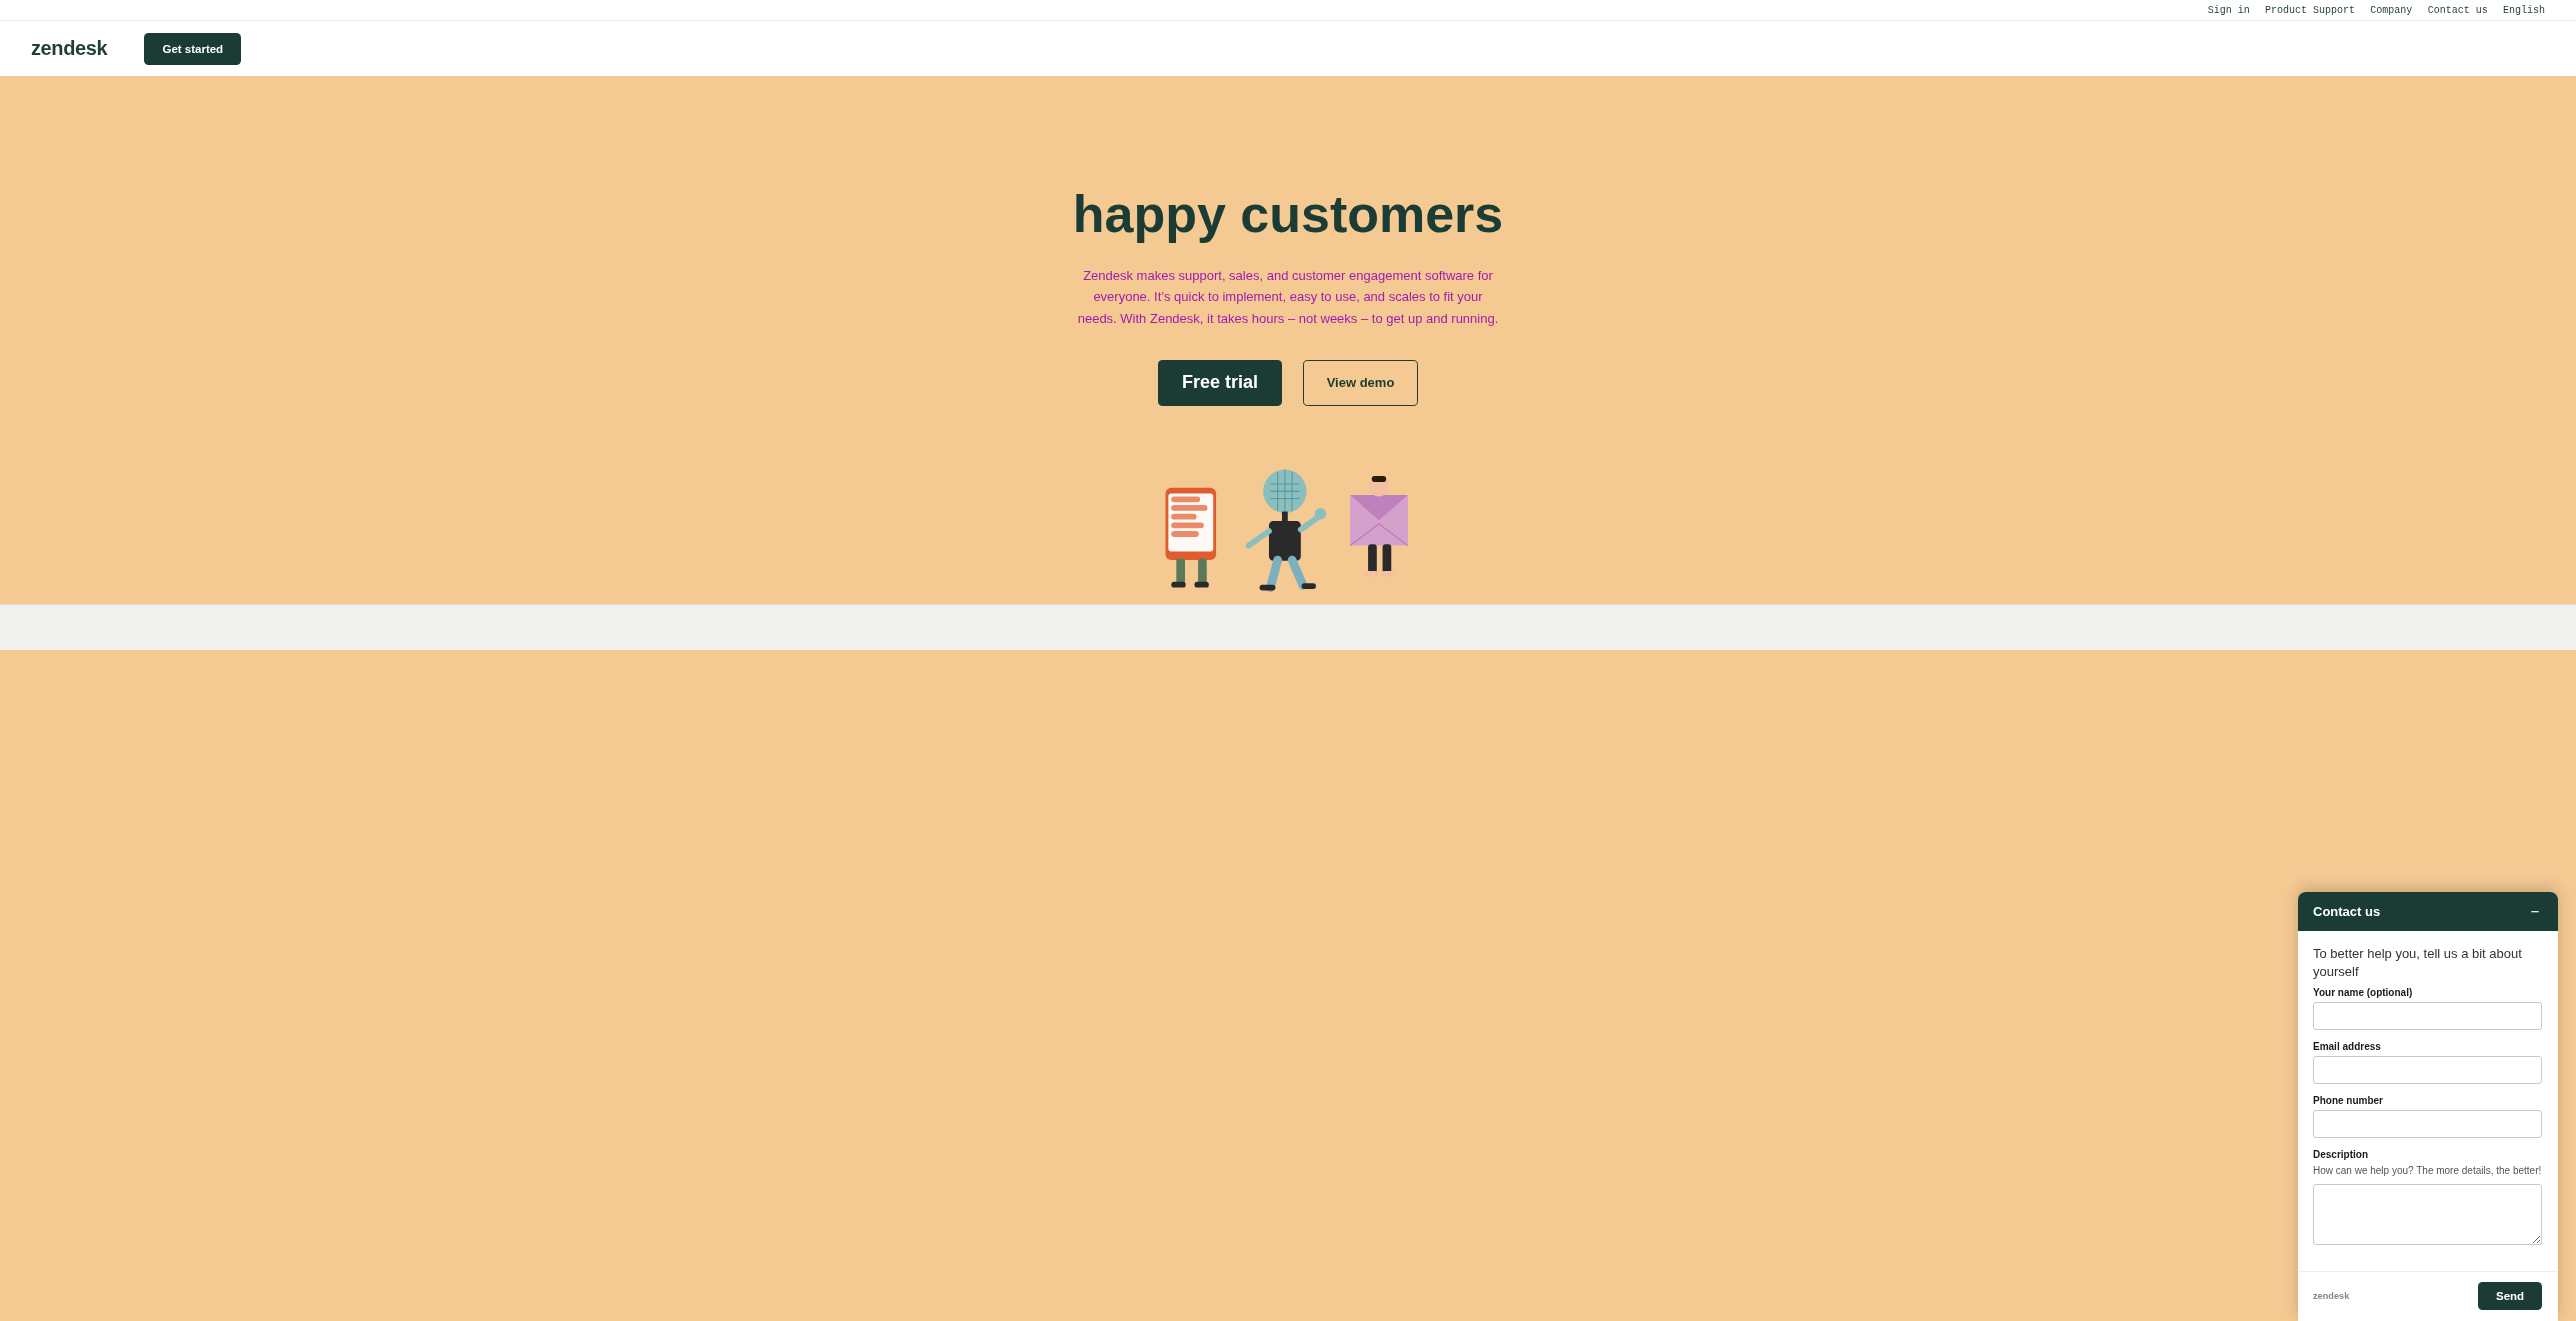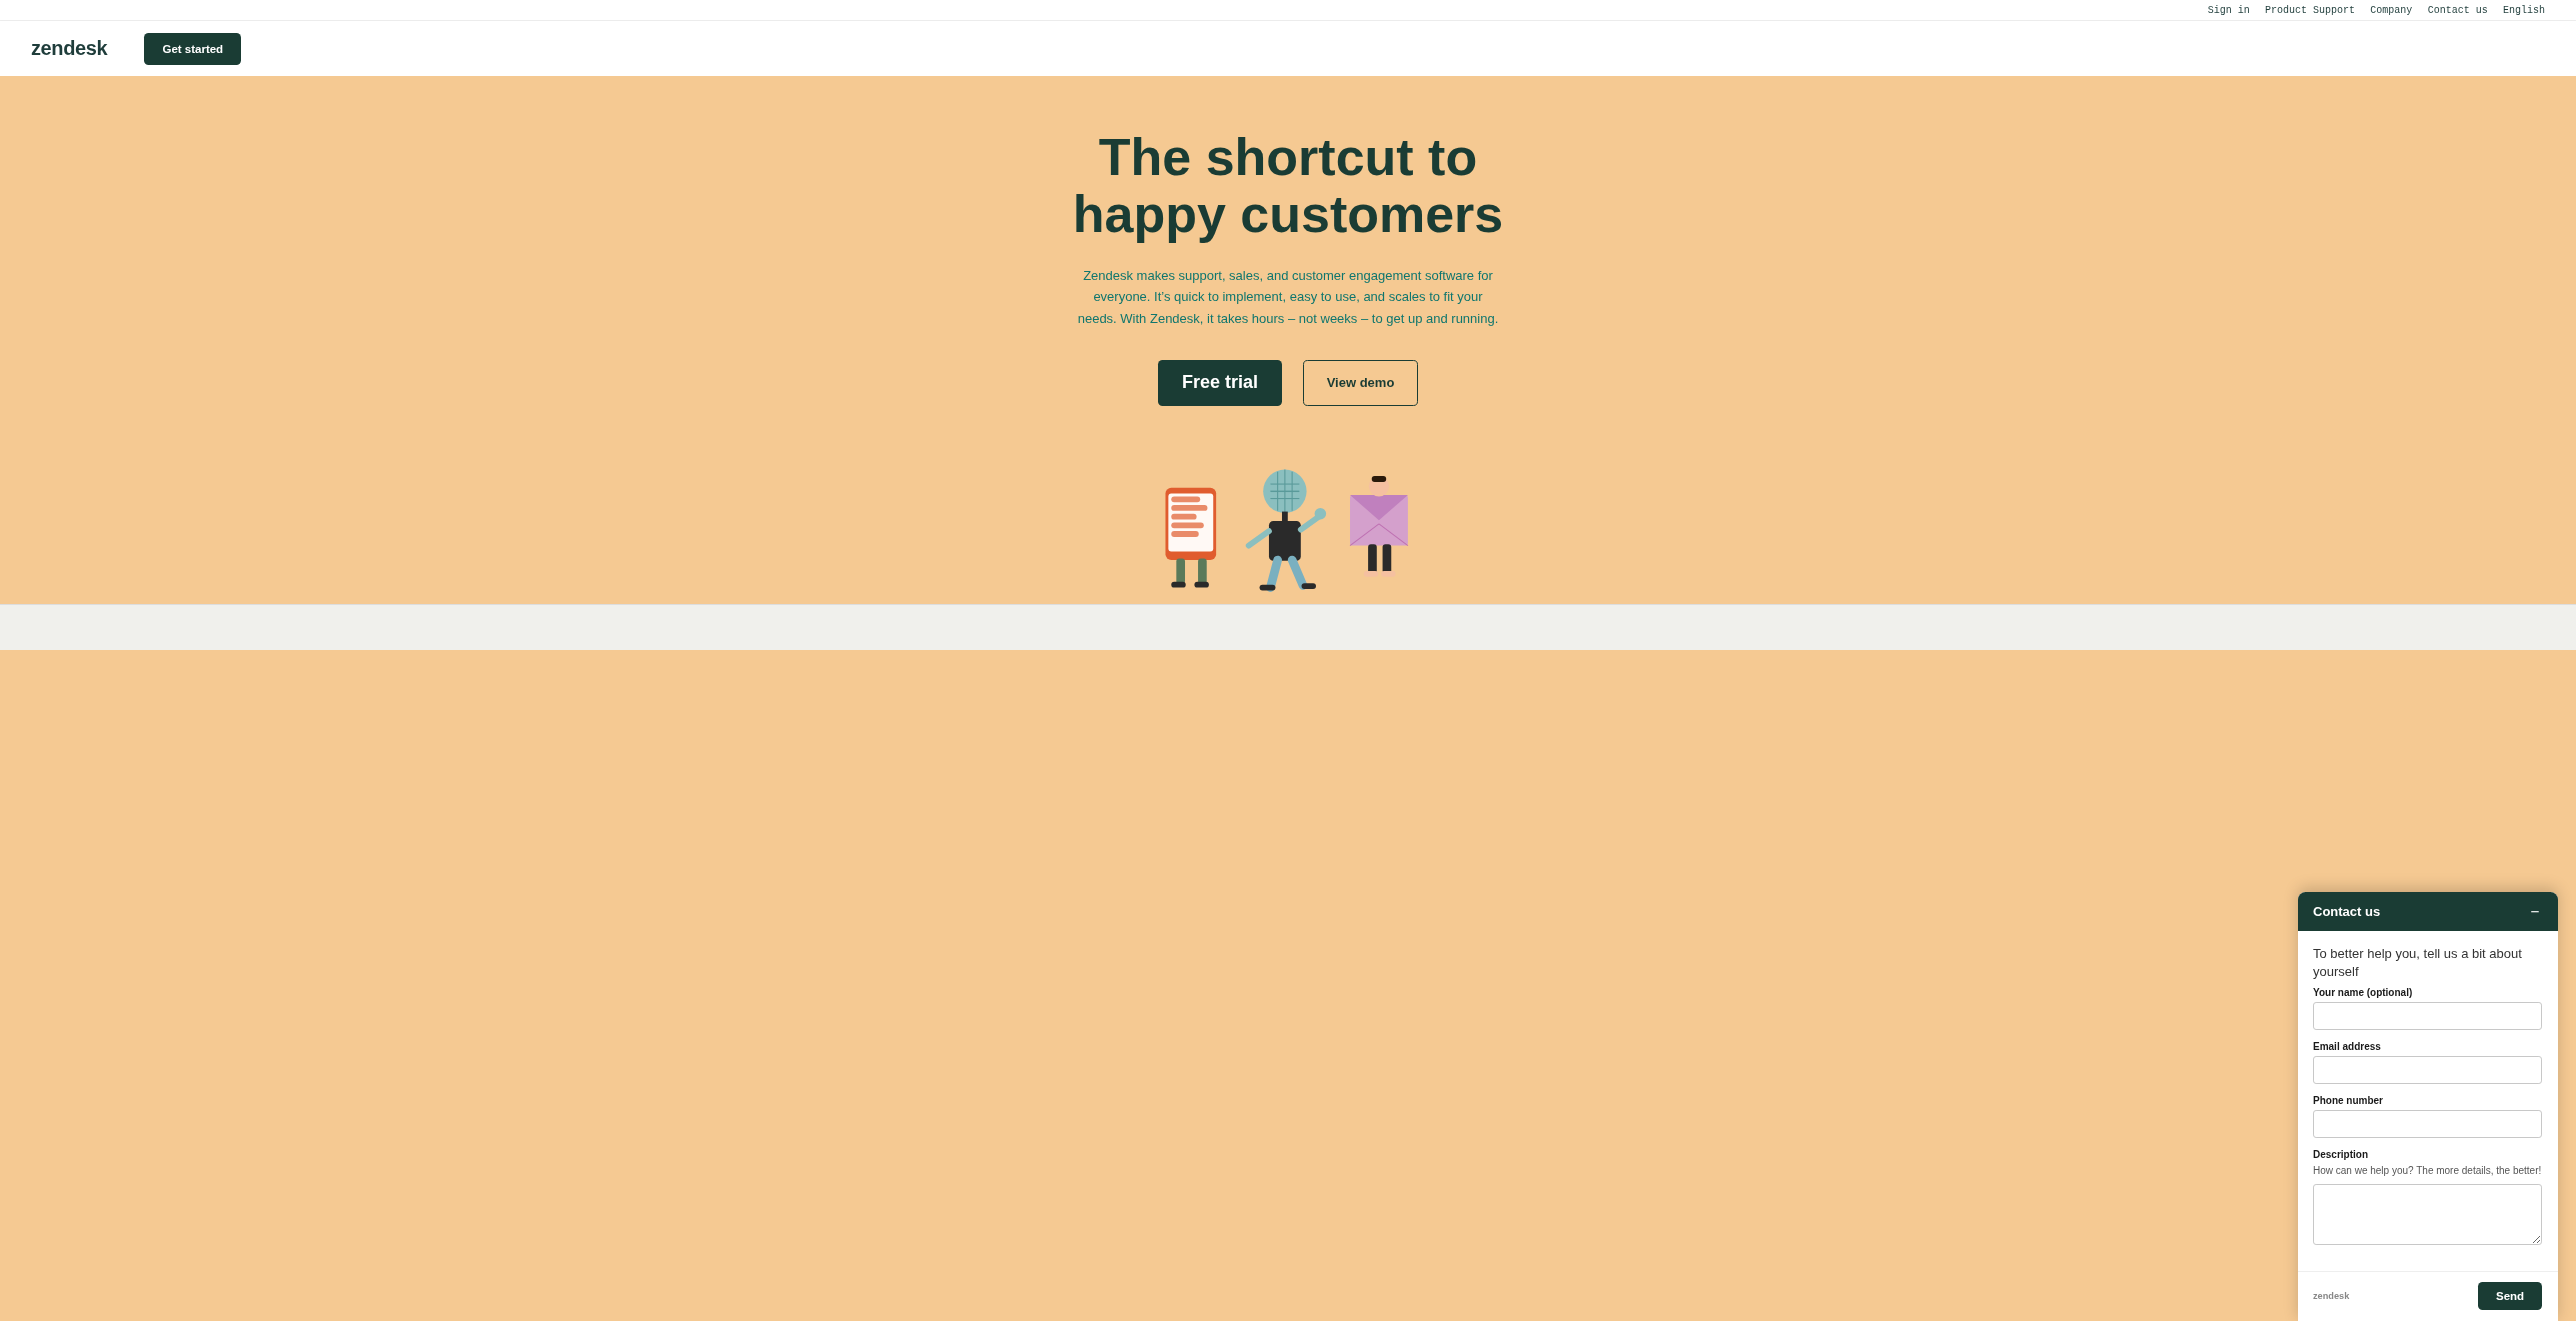--- a/index.html
+++ b/index.html
@@ -79,21 +79,21 @@
     .hero-title {
       font-size: 52px;
       font-weight: 800;
       color: #1a3c34;
       line-height: 1.1;
       max-width: 535px;
       margin-bottom: 21.4px;
     }
     .hero-subtitle {
       font-size: 13px;
-      color: #0f766e;
+      color: #a21caf;
       max-width: 428px;
       line-height: 1.65;
       margin-bottom: 31px;
     }
     .hero-buttons {
       display: flex;
       gap: 12.2px;
       margin-bottom: 38px;
     }
     .btn-free-trial {
@@ -255,21 +255,21 @@
   <a>English</a>
 </div>
 
 <nav class="navbar">
   <div class="navbar-logo">zendesk</div>
   <button class="btn-get-started">Get started</button>
 </nav>
 
 <section class="hero">
   <h1 class="hero-title">
-    <span>The shortcut to</span><br>
+    <br>
     <span>happy customers</span>
   </h1>
   <p class="hero-subtitle">Zendesk makes support, sales, and customer engagement software for everyone. It’s quick to implement, easy to use, and scales to fit your needs. With Zendesk, it takes hours – not weeks – to get up and running.</p>
   <div class="hero-buttons">
     <button class="btn-free-trial">Free trial</button>
     <button class="btn-view-demo">View demo</button>
   </div>
 
   <div class="hero-characters">
     <svg class="characters-svg" viewBox="0 0 380 210" xmlns="http://www.w3.org/2000/svg">

